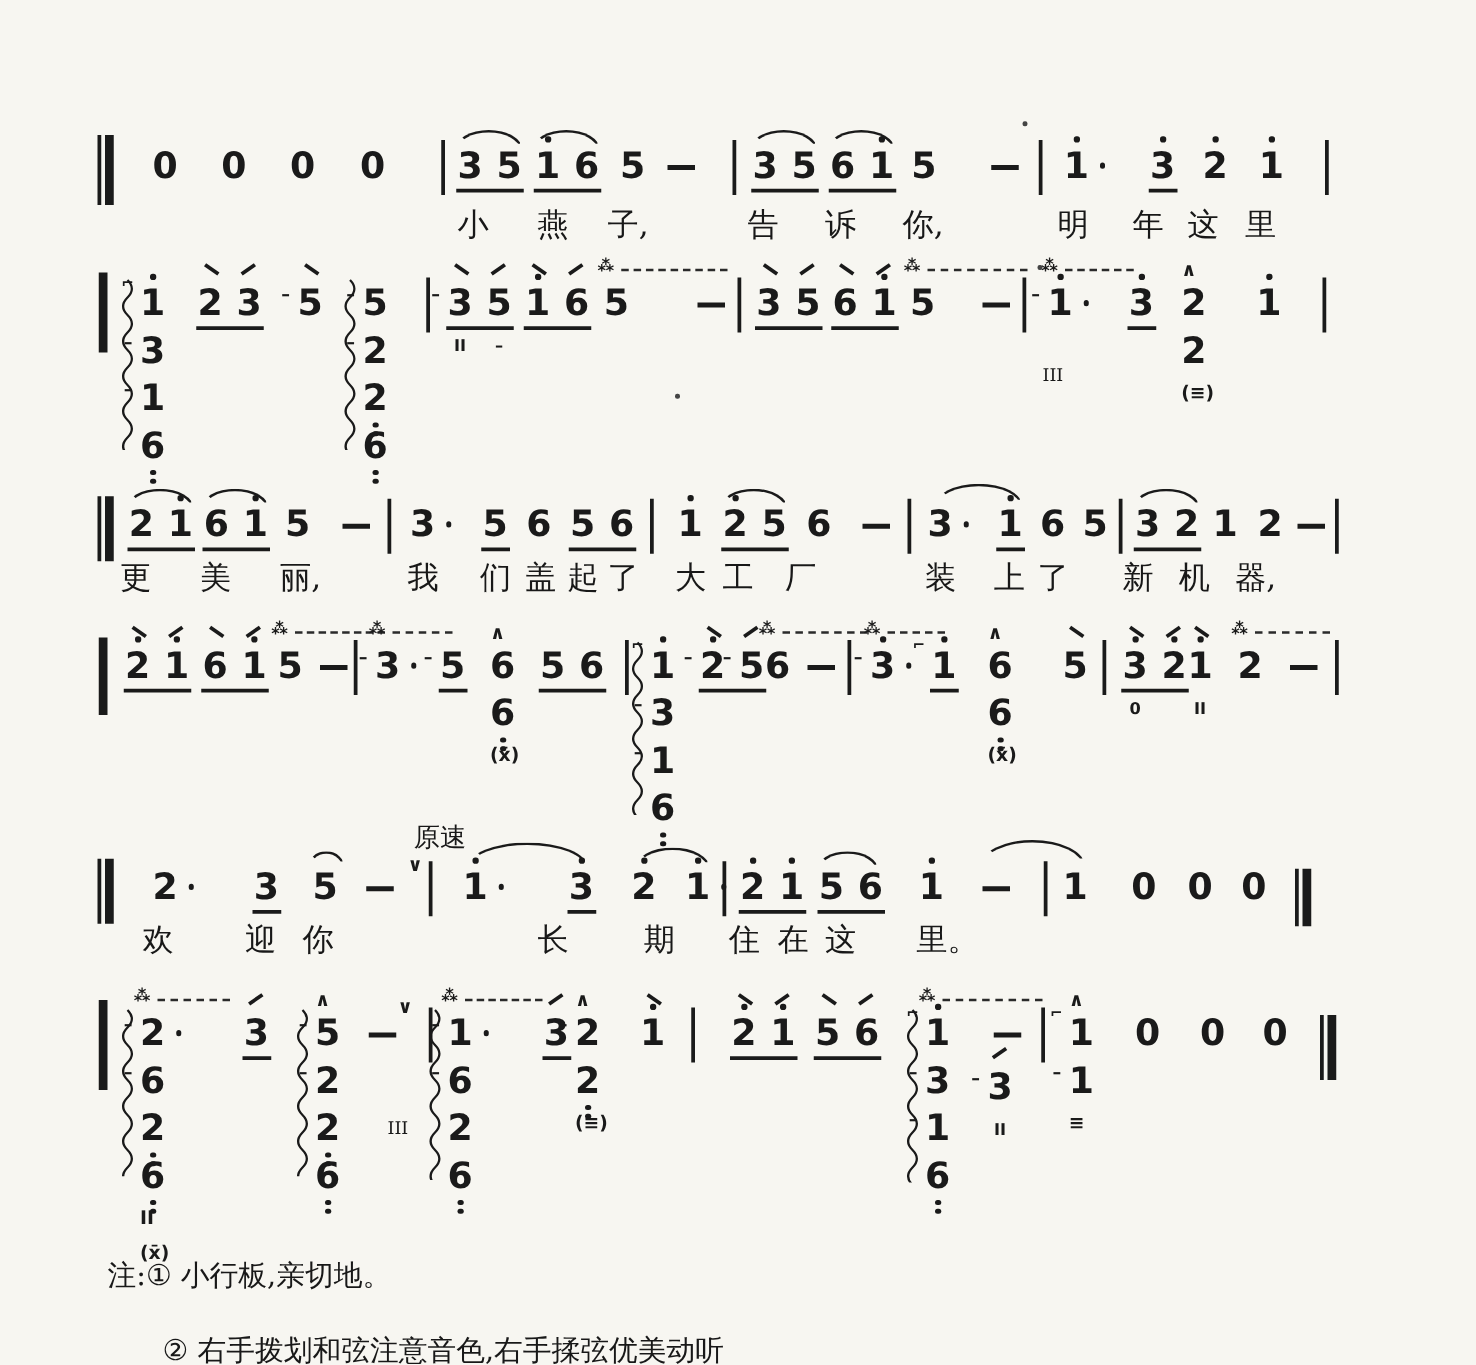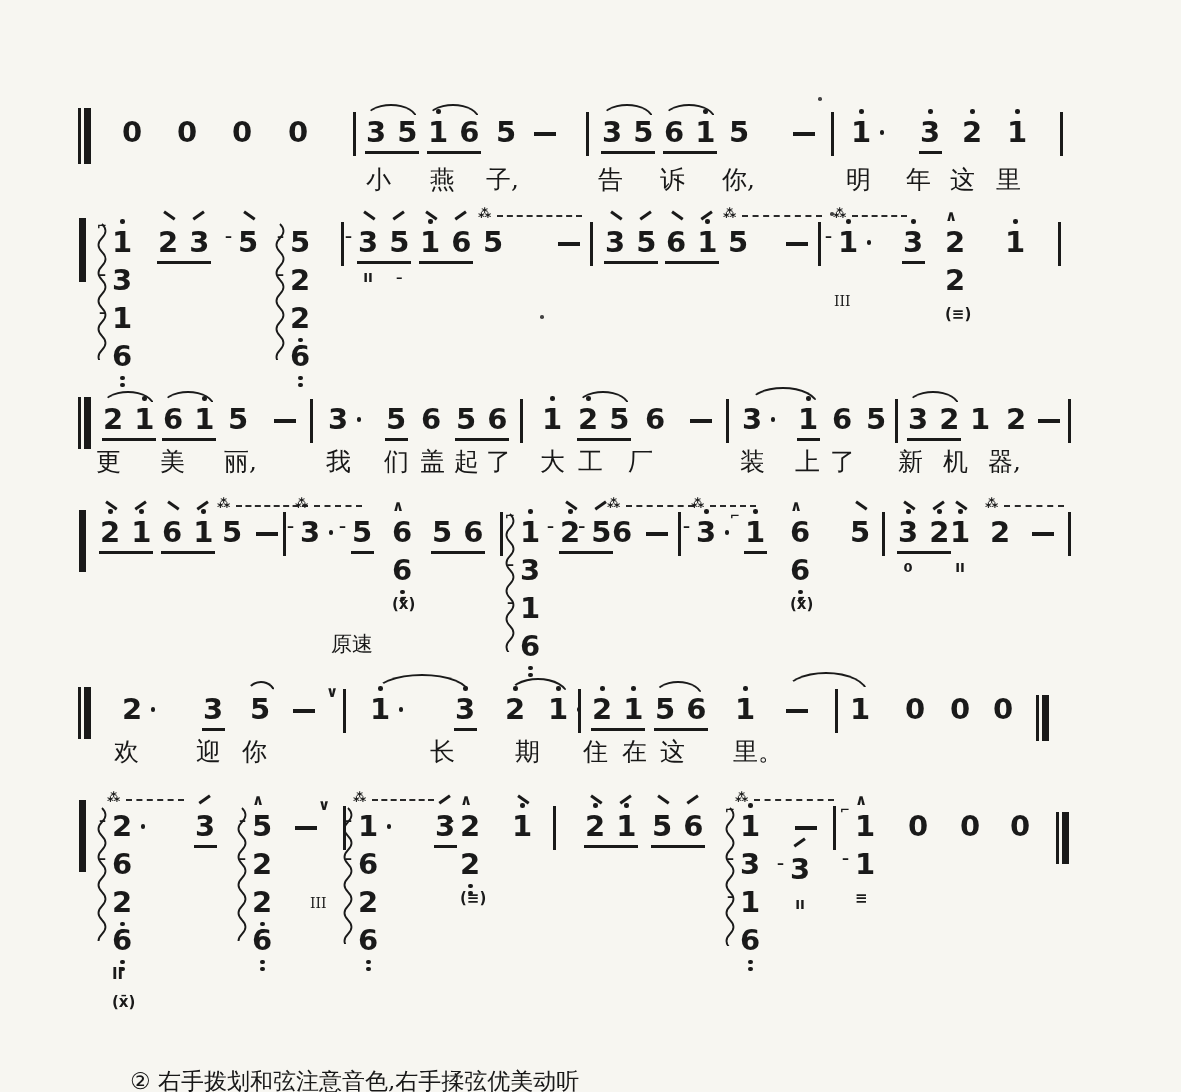--- a/index.html
+++ b/index.html
@@ -836,20 +836,21 @@
     <div class="lbl" style="left: 988px; top: 448px; font-size: 25px;">器,</div>
     <div class="lbl" style="left: 114px; top: 738px; font-size: 25px;">欢</div>
     <div class="lbl" style="left: 196px; top: 738px; font-size: 25px;">迎</div>
     <div class="lbl" style="left: 242px; top: 738px; font-size: 25px;">你</div>
     <div class="lbl" style="left: 430px; top: 738px; font-size: 25px;">长</div>
     <div class="lbl" style="left: 515px; top: 738px; font-size: 25px;">期</div>
     <div class="lbl" style="left: 583px; top: 738px; font-size: 25px;">住</div>
     <div class="lbl" style="left: 622px; top: 738px; font-size: 25px;">在</div>
     <div class="lbl" style="left: 660px; top: 738px; font-size: 25px;">这</div>
     <div class="lbl" style="left: 733px; top: 738px; font-size: 25px;">里。</div>
-    <div class="lbl" style="left: 331px; top: 632px; font-size: 21px;">原速</div>
+    <div class="lbl" style="left: 331px; top: 658px; font-size: 21px;">原速</div>
     <div class="lbl" style="left: 834px; top: 293px; font-size: 14px;">III</div>
     <div class="lbl" style="left: 310px; top: 895px; font-size: 14px;">III</div>
+    <div class="lbl" style="left: 86px; top: 1008px; font-size: 23px;">注:① 小行板,亲切地。</div>
     <div class="lbl" style="left: 130px; top: 1068px; font-size: 23px;">② 右手拨划和弦注意音色,右手揉弦优美动听</div>
     <div class="speck" style="left: 818px; top: 97px;"></div>
     <div class="speck" style="left: 830px; top: 212px;"></div>
     <div class="speck" style="left: 540px; top: 315px;"></div>
   </div>
 
 </body></html>

